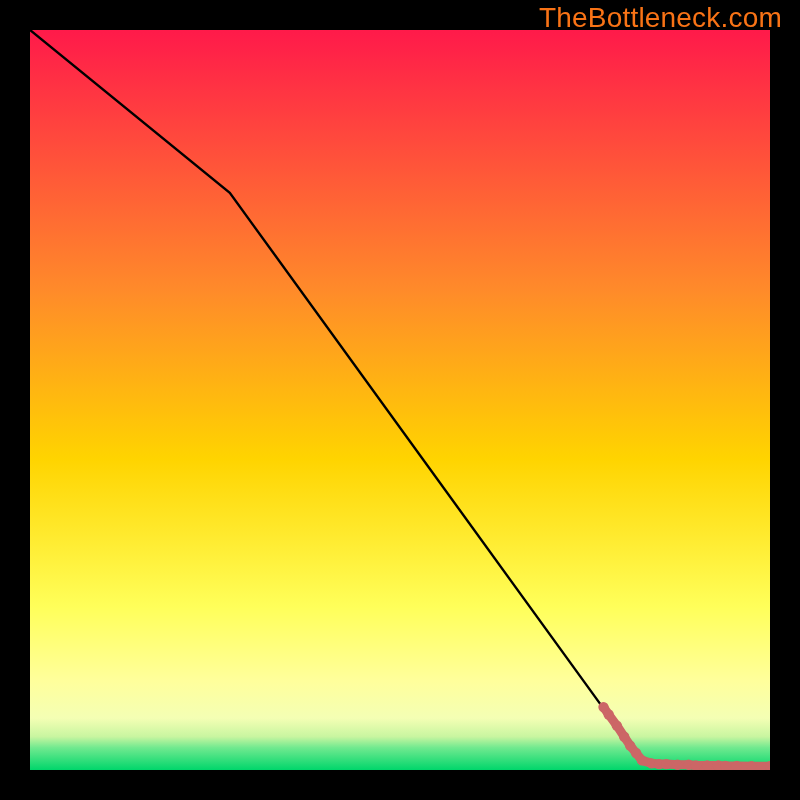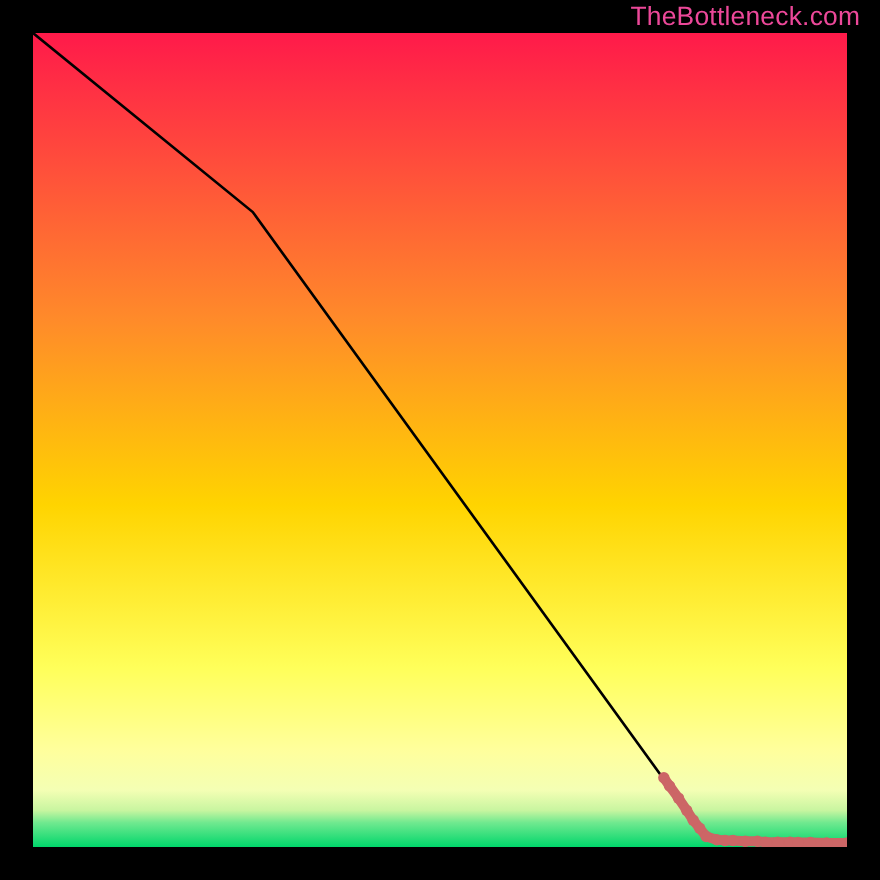--- a/index.html
+++ b/index.html
@@ -14,22 +14,22 @@
   .frame {
     position: relative;
     width: 800px;
     height: 800px;
     background: #000;
   }
   .watermark {
     position: absolute;
     top: 2px;
     right: 18px;
-    color: #ec4899;
-    font-size: 24px;
+    color: #f97316;
+    font-size: 28px;
     font-weight: 500;
     letter-spacing: 0.2px;
     z-index: 10;
   }
   .plot {
     position: absolute;
     left: 30px;
     top: 30px;
     width: 740px;
     height: 740px;

